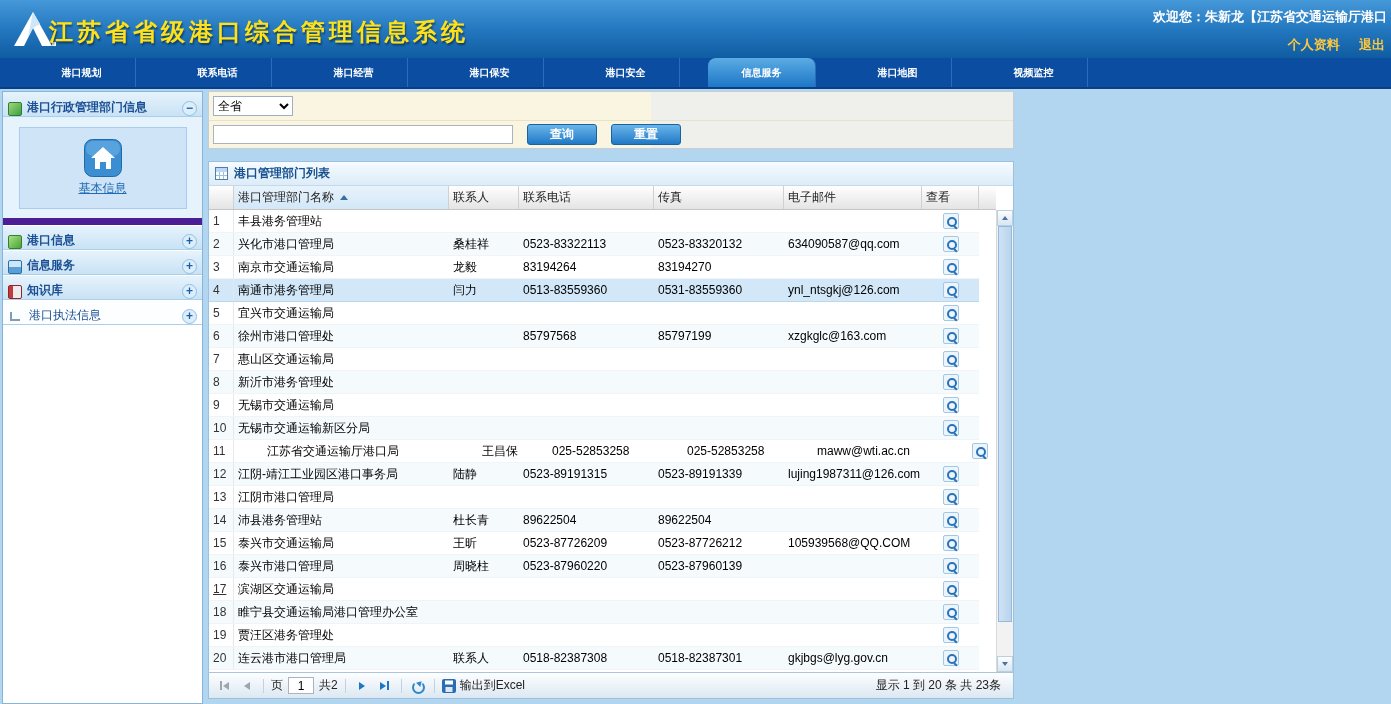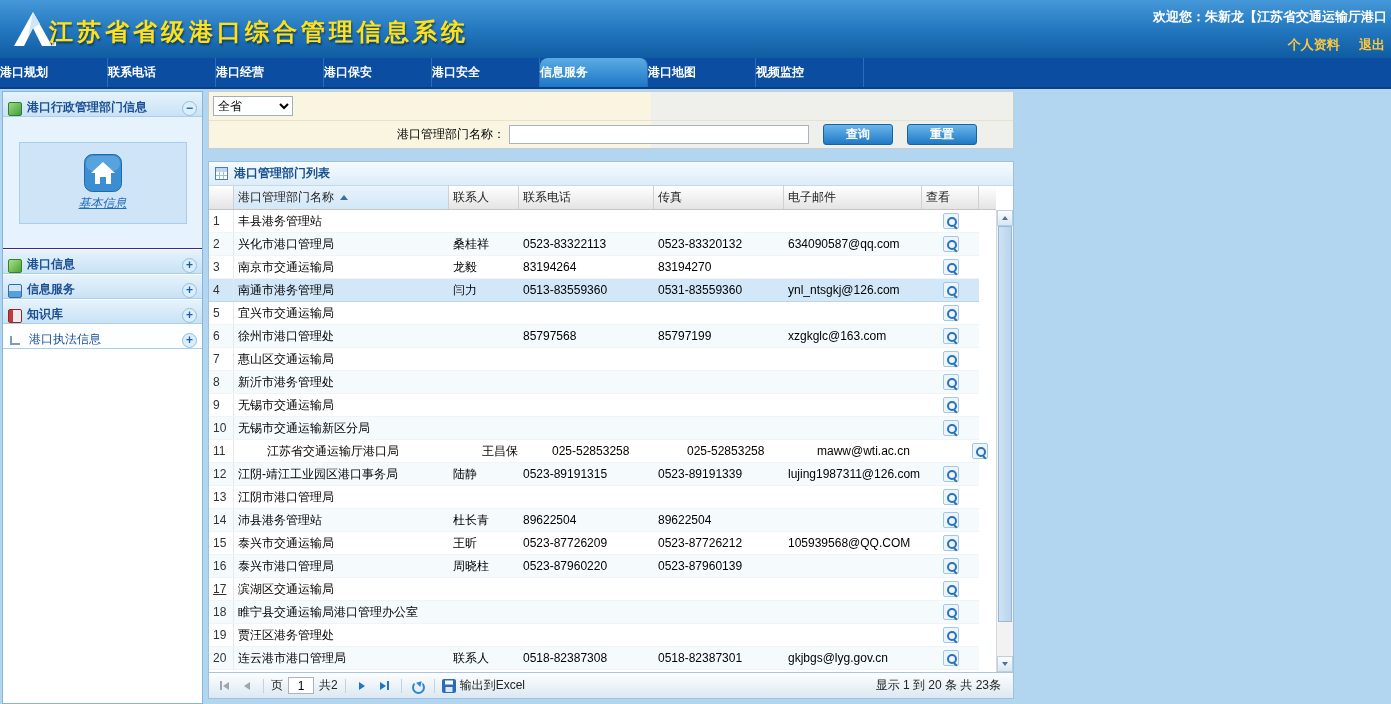--- a/index.html
+++ b/index.html
@@ -13,41 +13,41 @@
   .logo { position:absolute; left:10px; top:9px; }
   .sys-title { position:absolute; left:49px; top:16px; font-size:24px; font-weight:bold;
     color:#ffe11a; letter-spacing:4px; text-shadow:1px 2px 2px rgba(0,0,0,.45); white-space:nowrap; }
   .welcome { position:absolute; right:4px; top:8px; color:#fff; font-weight:bold; font-size:13px; white-space:nowrap; }
   .header-links { position:absolute; right:6px; top:36px; }
   .header-links span { color:#ffc83d; font-weight:bold; margin-left:16px; cursor:pointer; font-size:13px; }
 
   
   .nav-bar { height:29px; background:#0b4da0; display:flex; }
   .nav-under { height:2px; background:#0a3f85; }
-  .nav-tab { width:108px; line-height:29px; color:#fff; font-weight:bold;
-    font-size:12px; border-right:1px solid #2f6cb8; cursor:pointer; white-space:nowrap; }
+  .nav-tab { width:108px; line-height:29px; text-align:center; color:#fff; font-weight:bold;
+    font-size:10px; border-right:1px solid #2f6cb8; cursor:pointer; white-space:nowrap;margin-left:28px; }
   .nav-tab.active { background:linear-gradient(180deg,#5bacе4,#1d77c6); background:linear-gradient(180deg,#5bace4,#1d77c6); border-radius:8px 8px 0 0; }
 
   
   .content { display:flex; height:615px; padding-top:2px; }
 
   
   .sidebar { width:201px; margin-left:2px; background:#fff; border:1px solid #86b5da;
     display:flex; flex-direction:column; }
   .side-panel-header, .accordion-item { height:25px; display:flex; align-items:flex-end; padding:0 5px;
     background:linear-gradient(180deg,#e6f3fc,#c9e2f5); border-bottom:1px solid #aacfe9; flex:none; }
   .accordion-item { border-top:1px solid #fff; cursor:pointer; }
   .side-panel-header .label, .accordion-item .label { color:#1b4f93; font-weight:bold; margin-left:5px; flex:1;
     white-space:nowrap; overflow:hidden; }
   .accordion-item.sub { background:#fdfeff; }
   .accordion-item.sub .label { font-weight:normal; color:#1b4f93; margin-left:7px; }
   .tool { width:15px; height:15px; flex:none; border-radius:8px; background:#ddeefb; border:1px solid #8fc0e6;
     color:#1b5fa8; font-weight:bold; text-align:center; line-height:12px; font-size:12px; cursor:pointer; }
-  .panel-body { height:132px; background:#e6f2fc; border-bottom:1px solid #4c1d95;
-    display:flex; align-items:center; justify-content:center; flex:none;font-style:italic; }
+  .panel-body { height:108px; background:#e6f2fc; border-bottom:7px solid #4c1d95;
+    display:flex; align-items:center; justify-content:center; flex:none; }
   .module-tile { width:168px; height:82px; background:#cfe5f7; border:1px solid #a9cdec;
     display:flex; flex-direction:column; align-items:center; justify-content:center; cursor:pointer; }
   .tile-label { color:#1f6bb5; margin-top:3px; text-decoration:underline; }
   .side-filler { flex:1; background:#fff; }
   .side-icon { width:14px; height:14px; display:inline-block; flex:none; border-radius:2px; }
   .icon-admin { background:linear-gradient(135deg,#9fd87f,#3f9e3f); border:1px solid #2f7d2f; }
   .icon-green { background:linear-gradient(135deg,#a8e08a,#49a432); border:1px solid #357f24; }
   .icon-monitor { background:linear-gradient(180deg,#cfe6f8 50%,#5aa0d8 50%); border:1px solid #2d6ea8; }
   .icon-book { background:linear-gradient(90deg,#c23a3a 32%, #ececec 32%); border:1px solid #8f2626; }
   .icon-corner { width:10px; height:9px; border:none; border-left:2px solid #7f9db9;
@@ -215,21 +215,20 @@
 
     <div class="main">
 
       <div class="search-panel">
         <div class="search-row">
           <select class="region">
             <option>全省</option>
           </select>
         </div>
         <div class="search-row">
-          <span class="search-label">港口管理部门名称：</span>
           <input class="dept" value="" style="">
           <button class="btn-blue">查询</button>
           <button class="btn-blue">重置</button>
         </div>
       </div>
 
       <div class="grid-panel">
         <div class="grid-title">
           <span class="t-icon"></span>
           <span>港口管理部门列表</span>

